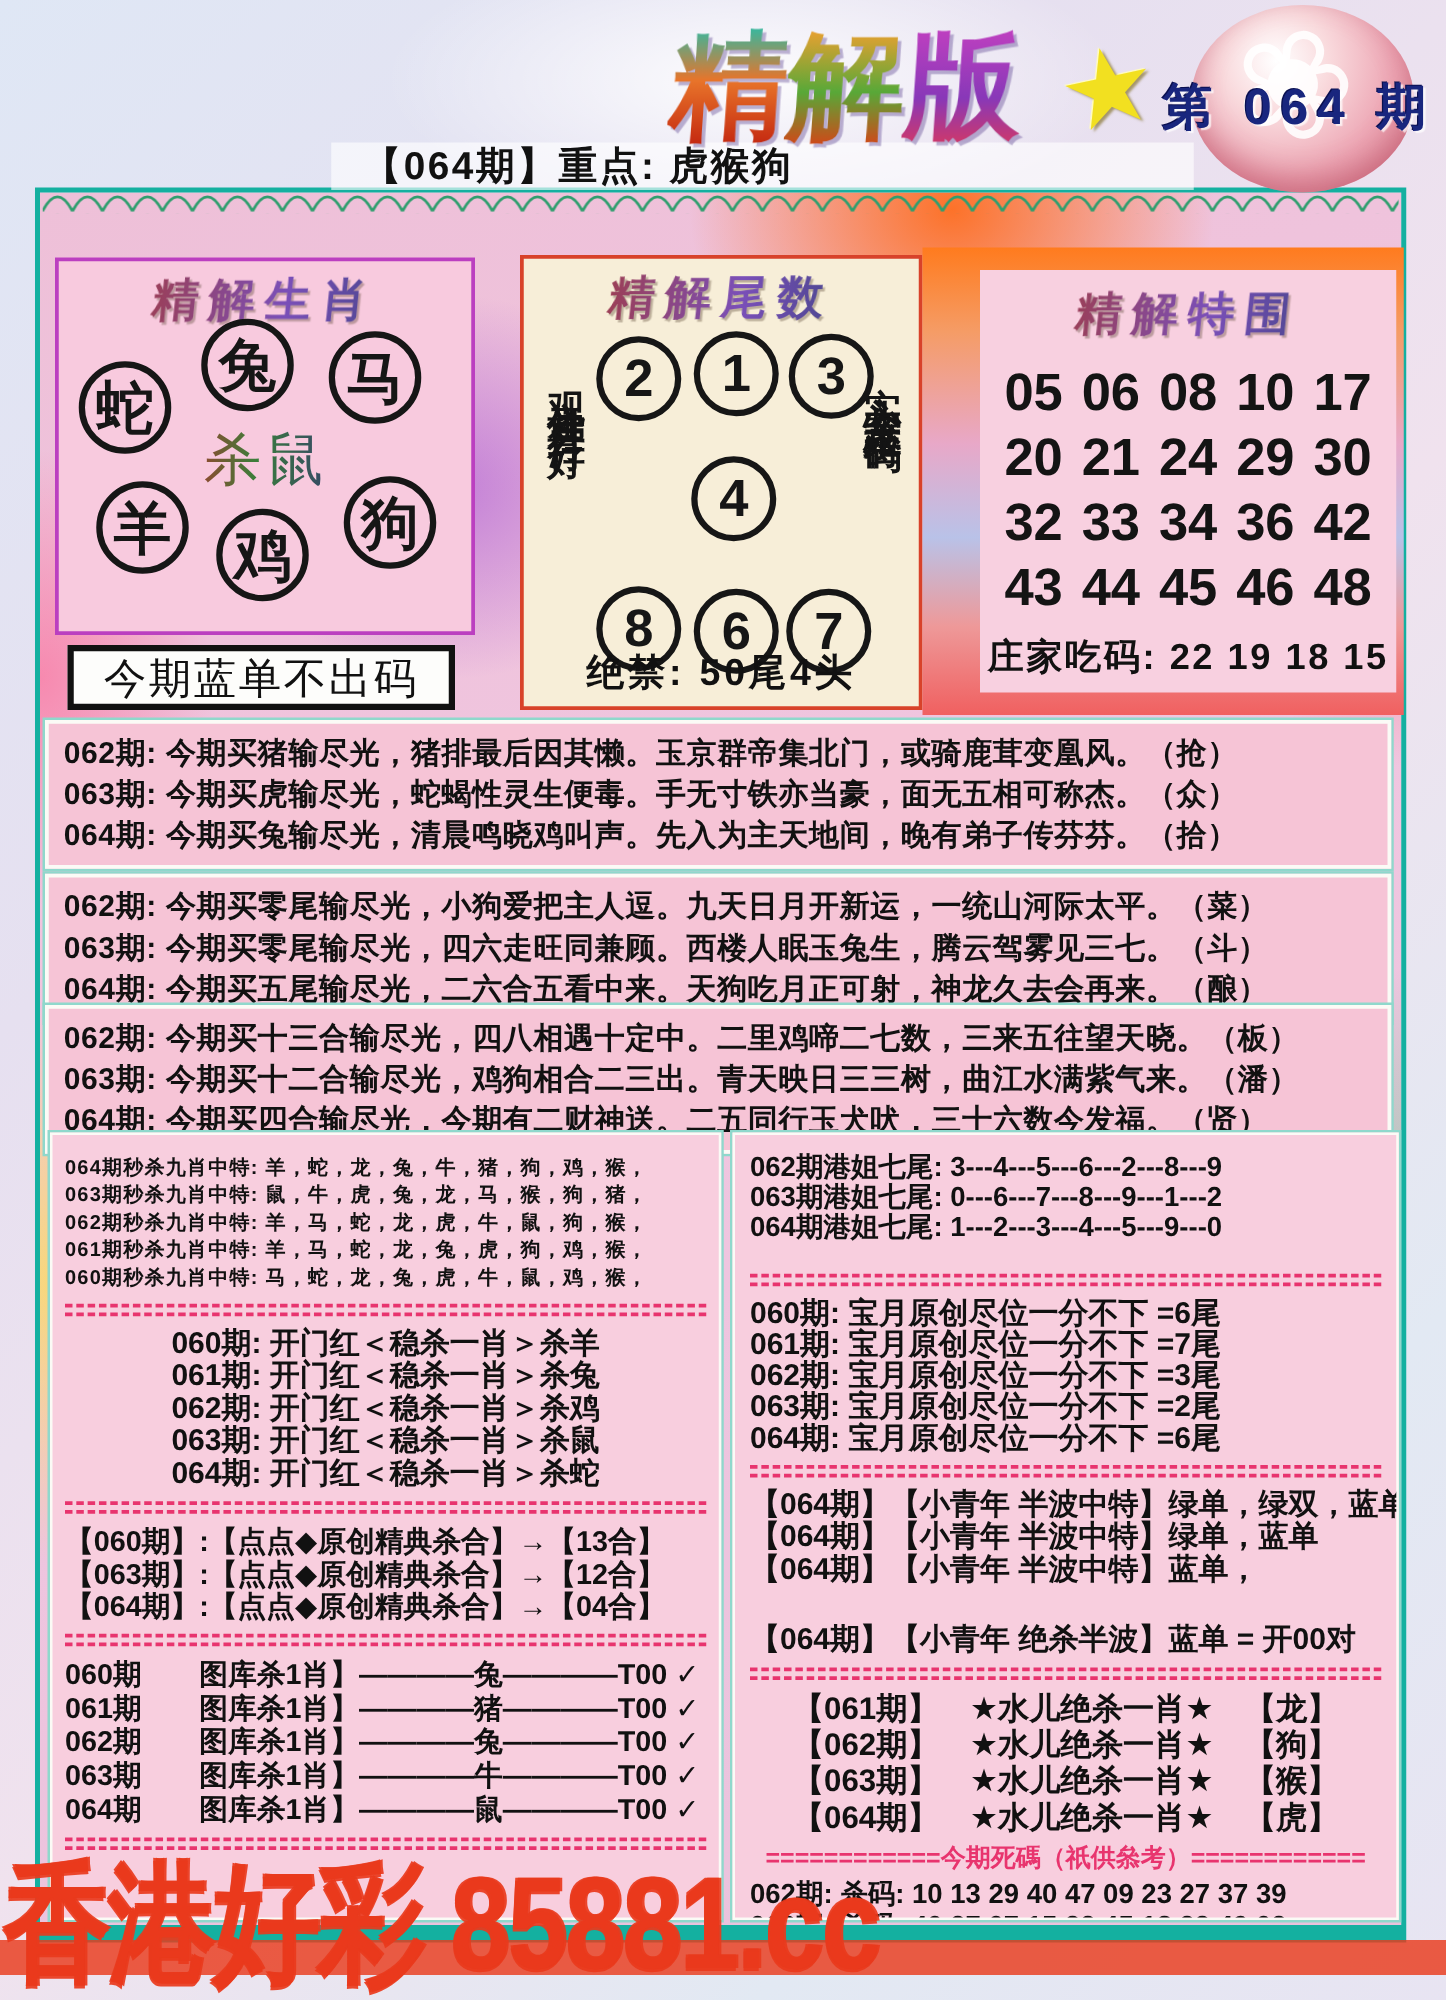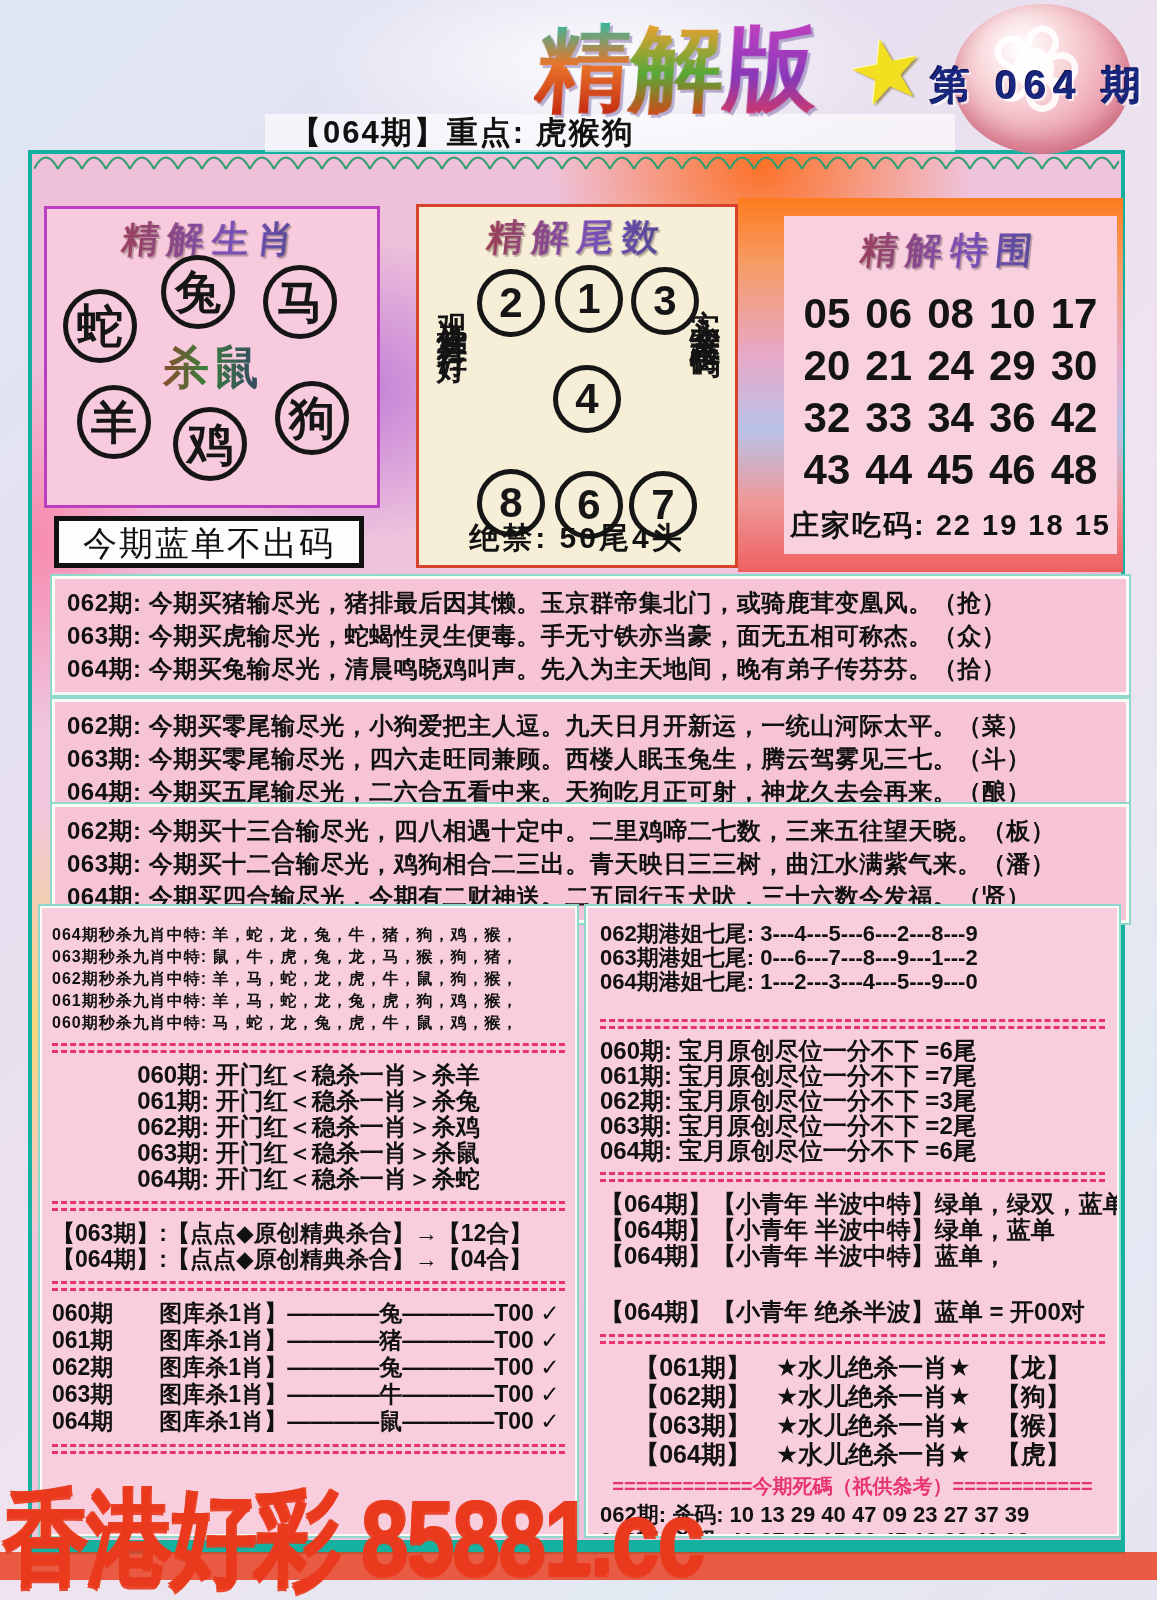--- a/index.html
+++ b/index.html
@@ -49,21 +49,21 @@
   .boxtitle{text-align:center;font-size:37px;font-weight:900;letter-spacing:8px;margin-top:6px;
     -webkit-background-clip:text;background-clip:text;color:transparent;
     background-image:linear-gradient(90deg,#b03418,#7a4fb8 55%,#25406e);
     filter:drop-shadow(2px 2px 0 rgba(80,60,40,.35));transform:skewX(-6deg);}
   .zcirc{position:absolute;width:64px;height:64px;border:5px solid #161616;border-radius:50%;
     background:transparent;text-align:center;line-height:64px;font-size:46px;font-weight:800;color:#161616;}
   .c-tu{left:114px;top:46px;}  .c-ma{left:216px;top:56px;}
   .c-she{left:16px;top:80px;}  .c-yang{left:30px;top:176px;}
   .c-ji{left:126px;top:198px;} .c-gou{left:228px;top:172px;}
   .killcenter{position:absolute;left:86px;top:128px;width:160px;text-align:center;
-    font-size:46px;font-weight:700;letter-spacing:4px;
+    font-size:46px;font-weight:400;letter-spacing:4px;
     -webkit-background-clip:text;background-clip:text;color:transparent;
     background-image:linear-gradient(90deg,#c42828,#3a7e3a 45%,#342a7e);}
   .note{position:absolute;left:22px;top:362px;width:310px;height:52px;box-sizing:border-box;
     background:#fdfdfb;border:5px solid #111;text-align:center;
     font-size:34px;font-weight:400;line-height:44px;letter-spacing:2px;}
   .box2{position:absolute;left:384px;top:50px;width:322px;height:364px;box-sizing:border-box;
     background:#f7eed8;border:3px solid #d8422a;}
   .vtext{position:absolute;writing-mode:vertical-rl;text-orientation:upright;
     font-size:30px;font-weight:800;letter-spacing:7px;color:#141414;}
   .vleft{left:12px;top:82px;} .vright{right:10px;top:78px;}
@@ -76,21 +76,21 @@
     font-size:30px;font-weight:800;letter-spacing:3px;}
   .band3{position:absolute;left:706px;top:44px;width:385px;height:374px;
     background:linear-gradient(180deg,#ff7b1e 0%,#f59c66 18%,#e8a8c8 42%,#b9c2e8 62%,#e99,#f06060 100%);}
   .box3{position:absolute;left:752px;top:62px;width:333px;height:338px;box-sizing:border-box;
     background:#f8d0e0;padding-top:4px;}
   .tgrid{display:grid;grid-template-columns:repeat(5,1fr);row-gap:4px;margin:14px 12px 0 12px;}
   .tgrid span{font-size:42px;font-weight:800;text-align:center;color:#141414;}
   .banker{position:absolute;left:0;bottom:8px;width:100%;text-align:center;
     font-size:29px;font-weight:800;letter-spacing:2px;}
   
-  .poem{position:absolute;left:20px;width:1077px;box-sizing:border-box;background:#f6c4d6;
+  .poem{position:absolute;left:4px;width:1077px;box-sizing:border-box;background:#f6c4d6;
     border:3px solid #fbfbf6;box-shadow:0 0 0 2px #8fd8cc;padding:7px 12px;}
   .pA{top:422px;} .pB{top:545px;} .pC{top:650px;}
   .poem div{font-size:24px;line-height:33px;font-weight:700;white-space:nowrap;letter-spacing:.5px;}
   
   .panel{position:absolute;top:752px;height:630px;box-sizing:border-box;background:#f8cede;
     border:2px solid #fbfbf6;box-shadow:0 0 0 2px #8fd8cc;overflow:hidden;}
   .lp{left:8px;width:537px;padding:10px 10px;}
   .rp{left:554px;width:533px;padding:8px 12px;}
   .sep{height:4px;border-top:3px dashed #e8346e;border-bottom:3px dashed #e8346e;margin:9px 0;}
   .nk{font-size:16px;line-height:22px;font-weight:700;letter-spacing:1px;white-space:nowrap;}
@@ -213,20 +213,21 @@
       <div class="nk">062期秒杀九肖中特: 羊，马，蛇，龙，虎，牛，鼠，狗，猴，</div>
       <div class="nk">061期秒杀九肖中特: 羊，马，蛇，龙，兔，虎，狗，鸡，猴，</div>
       <div class="nk">060期秒杀九肖中特: 马，蛇，龙，兔，虎，牛，鼠，鸡，猴，</div>
       <div class="sep"></div>
       <div class="kmh">060期: 开门红＜稳杀一肖＞杀羊</div>
       <div class="kmh">061期: 开门红＜稳杀一肖＞杀兔</div>
       <div class="kmh">062期: 开门红＜稳杀一肖＞杀鸡</div>
       <div class="kmh">063期: 开门红＜稳杀一肖＞杀鼠</div>
       <div class="kmh">064期: 开门红＜稳杀一肖＞杀蛇</div>
       <div class="sep"></div>
+      <div class="dd">【060期】:【点点◆原创精典杀合】→【13合】</div>
       <div class="dd">【063期】:【点点◆原创精典杀合】→【12合】</div>
       <div class="dd">【064期】:【点点◆原创精典杀合】→【04合】</div>
       <div class="sep"></div>
       <div class="tk">060期　　图库杀1肖】————兔————T00 ✓</div>
       <div class="tk">061期　　图库杀1肖】————猪————T00 ✓</div>
       <div class="tk">062期　　图库杀1肖】————兔————T00 ✓</div>
       <div class="tk">063期　　图库杀1肖】————牛————T00 ✓</div>
       <div class="tk">064期　　图库杀1肖】————鼠————T00 ✓</div>
       <div class="sep"></div>
     </div>

